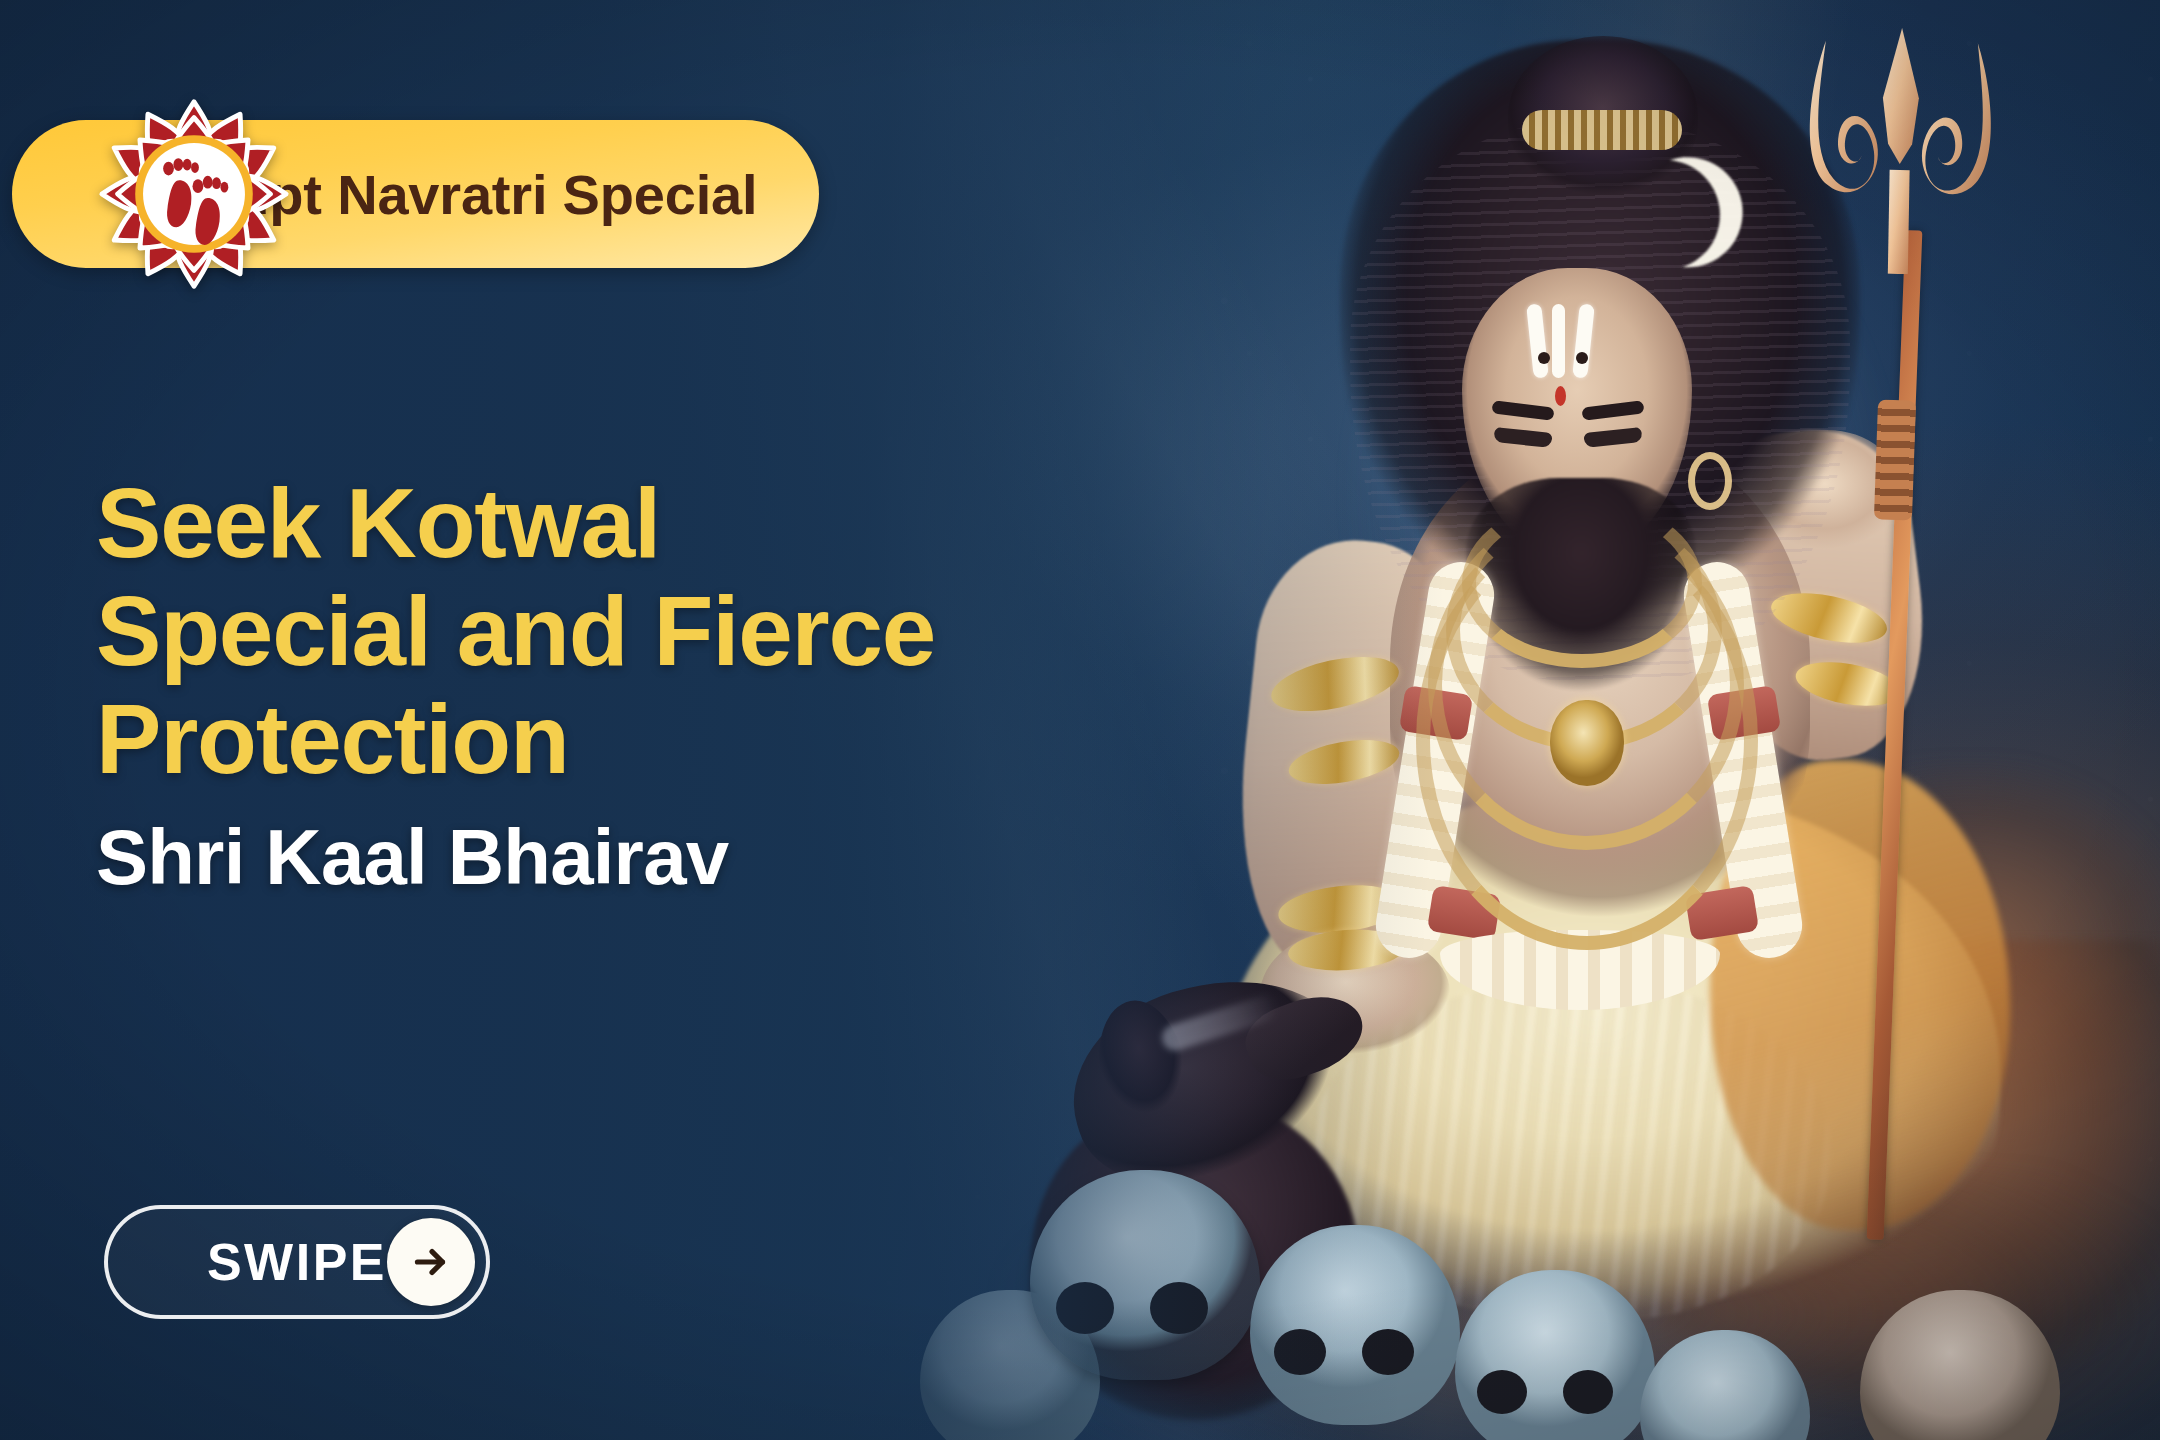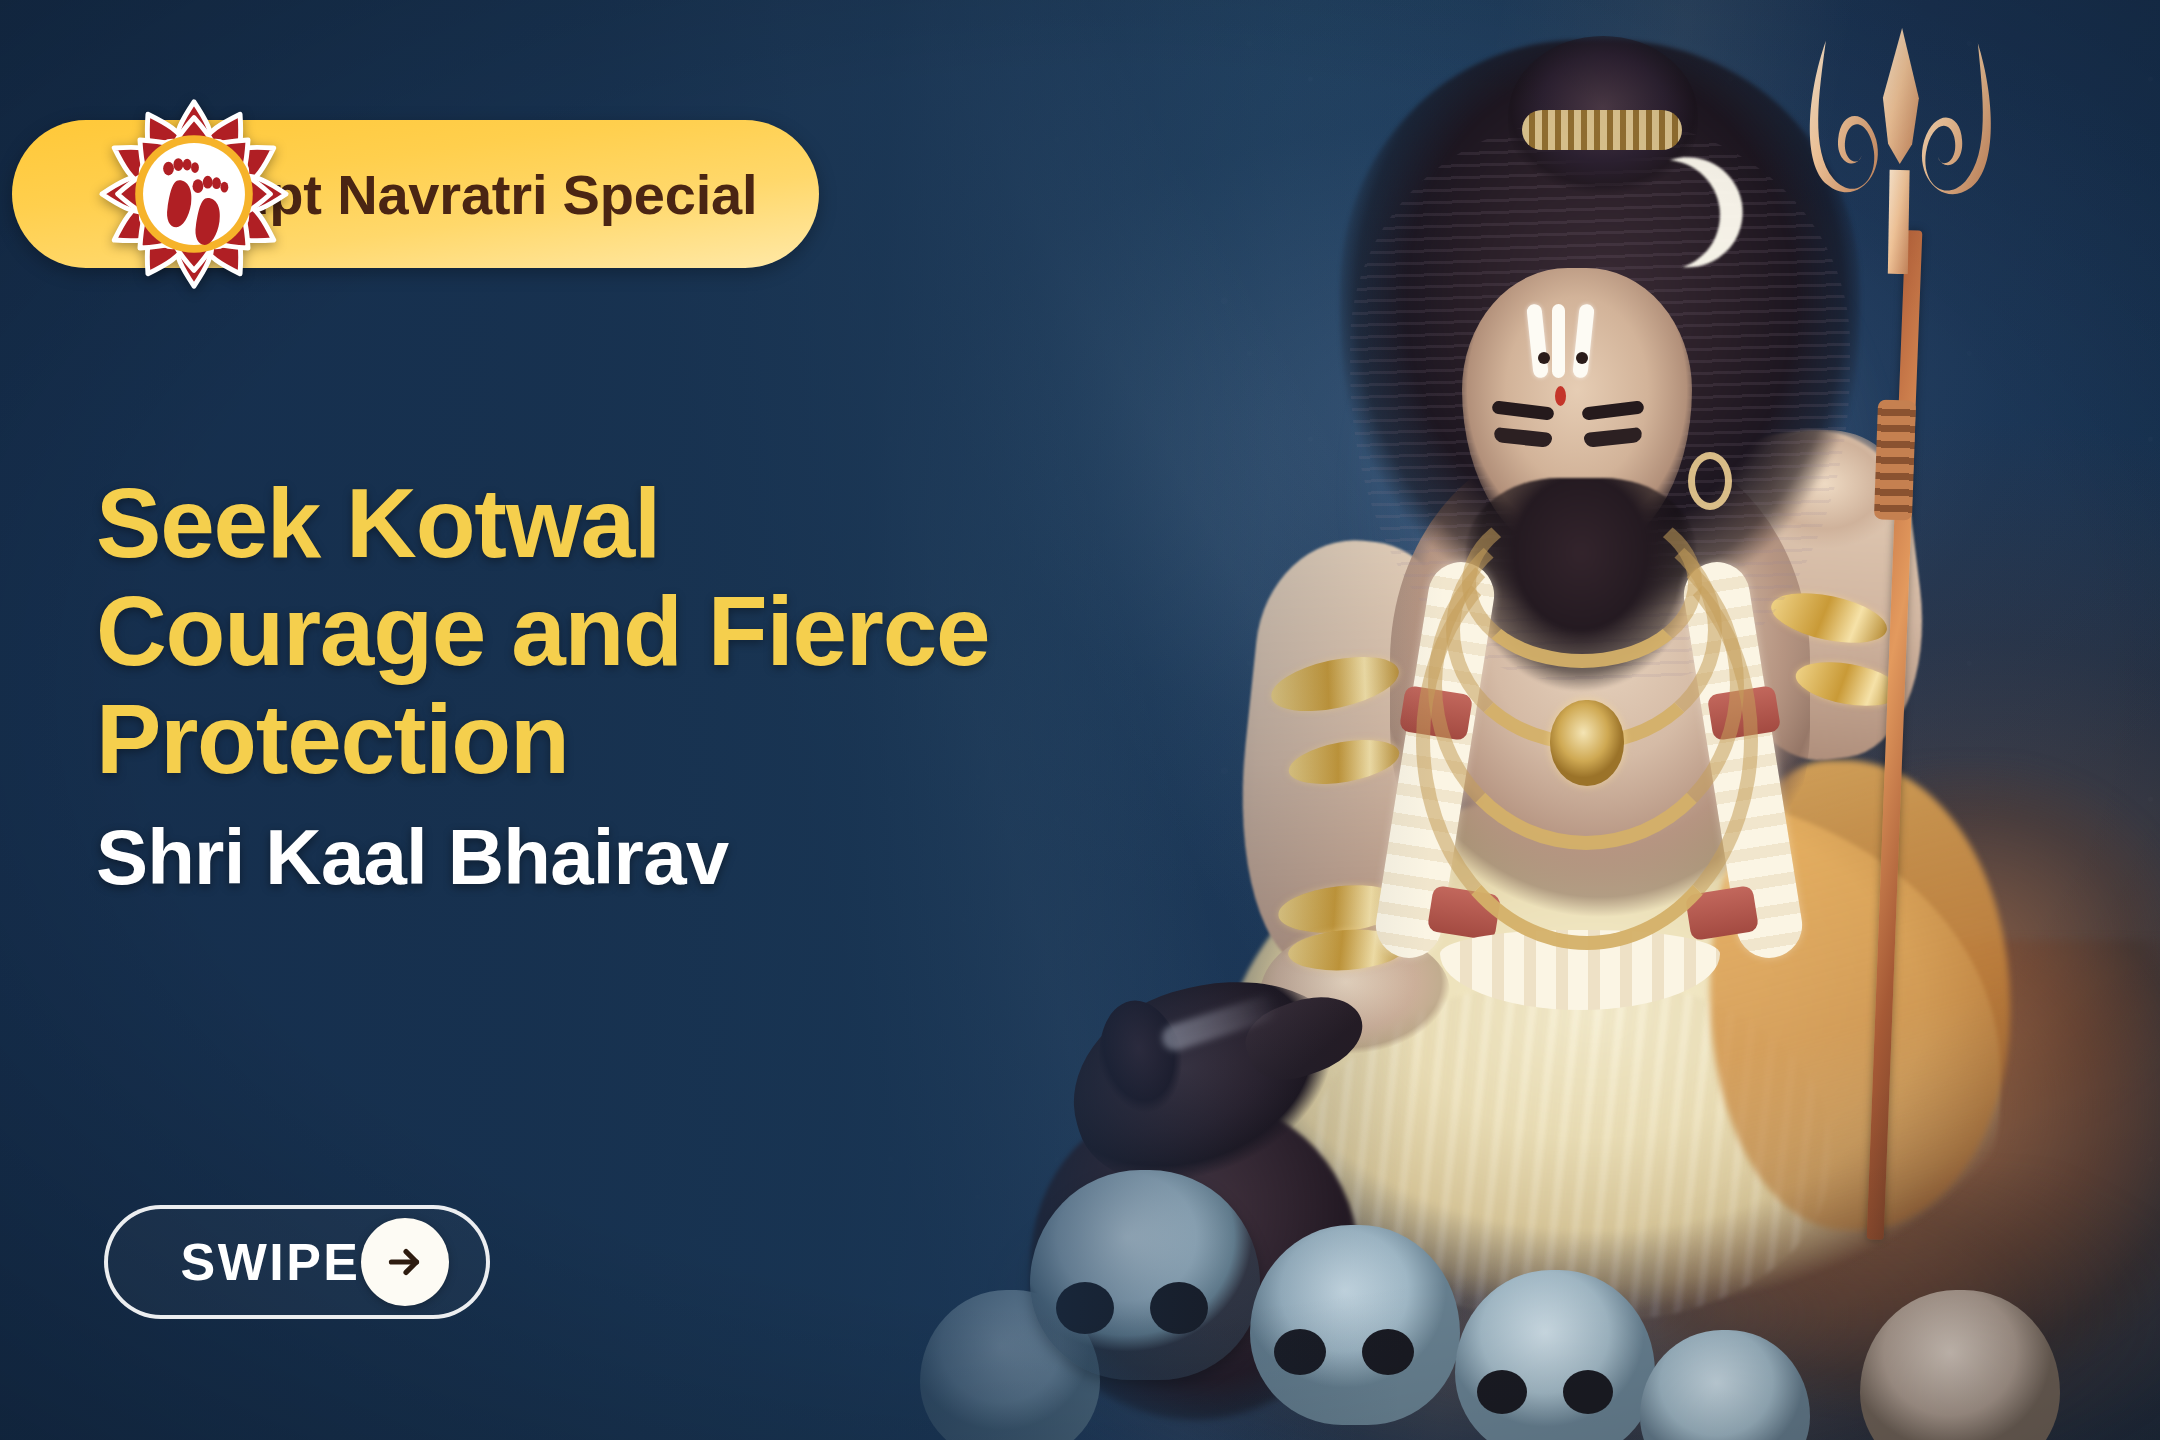--- a/index.html
+++ b/index.html
@@ -370,21 +370,21 @@
     color:#ffffff; letter-spacing:-0.8px;
     text-shadow:0 3px 10px rgba(0,0,0,.40);
   }
 
   
   .swipe-btn {
     position:absolute; left:104px; top:1205px;
     width:386px; height:114px;
     border:4px solid rgba(255,255,255,.92);
     border-radius:60px;
-    display:flex; align-items:center; justify-content:center;
+    display:flex; align-items:center; justify-content:flex-end;
     padding:0 11px 0 46px;
     background:rgba(255,255,255,.03);
   }
   .swipe-label {
     font-size:52px; font-weight:bold; letter-spacing:2.5px; color:#ffffff;
   }
   .swipe-circle {
     width:88px; height:88px; border-radius:50%;
     background:#fdfbf4;
     display:flex; align-items:center; justify-content:center;
@@ -551,21 +551,21 @@
             <ellipse cx="114" cy="88" rx="5" ry="6.5"></ellipse>
             <ellipse cx="123" cy="89" rx="4.5" ry="6"></ellipse>
             <ellipse cx="131" cy="93" rx="4" ry="5.5"></ellipse>
           </g>
         </svg>
       </span>
     </div>
 
     <div class="headline">
       <div class="h-line">Seek Kotwal</div>
-      <div class="h-line">Courage and Fierce</div>
+      <div class="h-line">Special and Fierce</div>
       <div class="h-line">Protection</div>
       <div class="sub">
         <div class="s-line">Shri Kaal Bhairav</div>
       </div>
     </div>
 
     <div class="swipe-btn">
       <span class="swipe-label">SWIPE</span>
       <span class="swipe-circle">
         <svg viewBox="0 0 48 48" width="50" height="50" aria-hidden="true">

